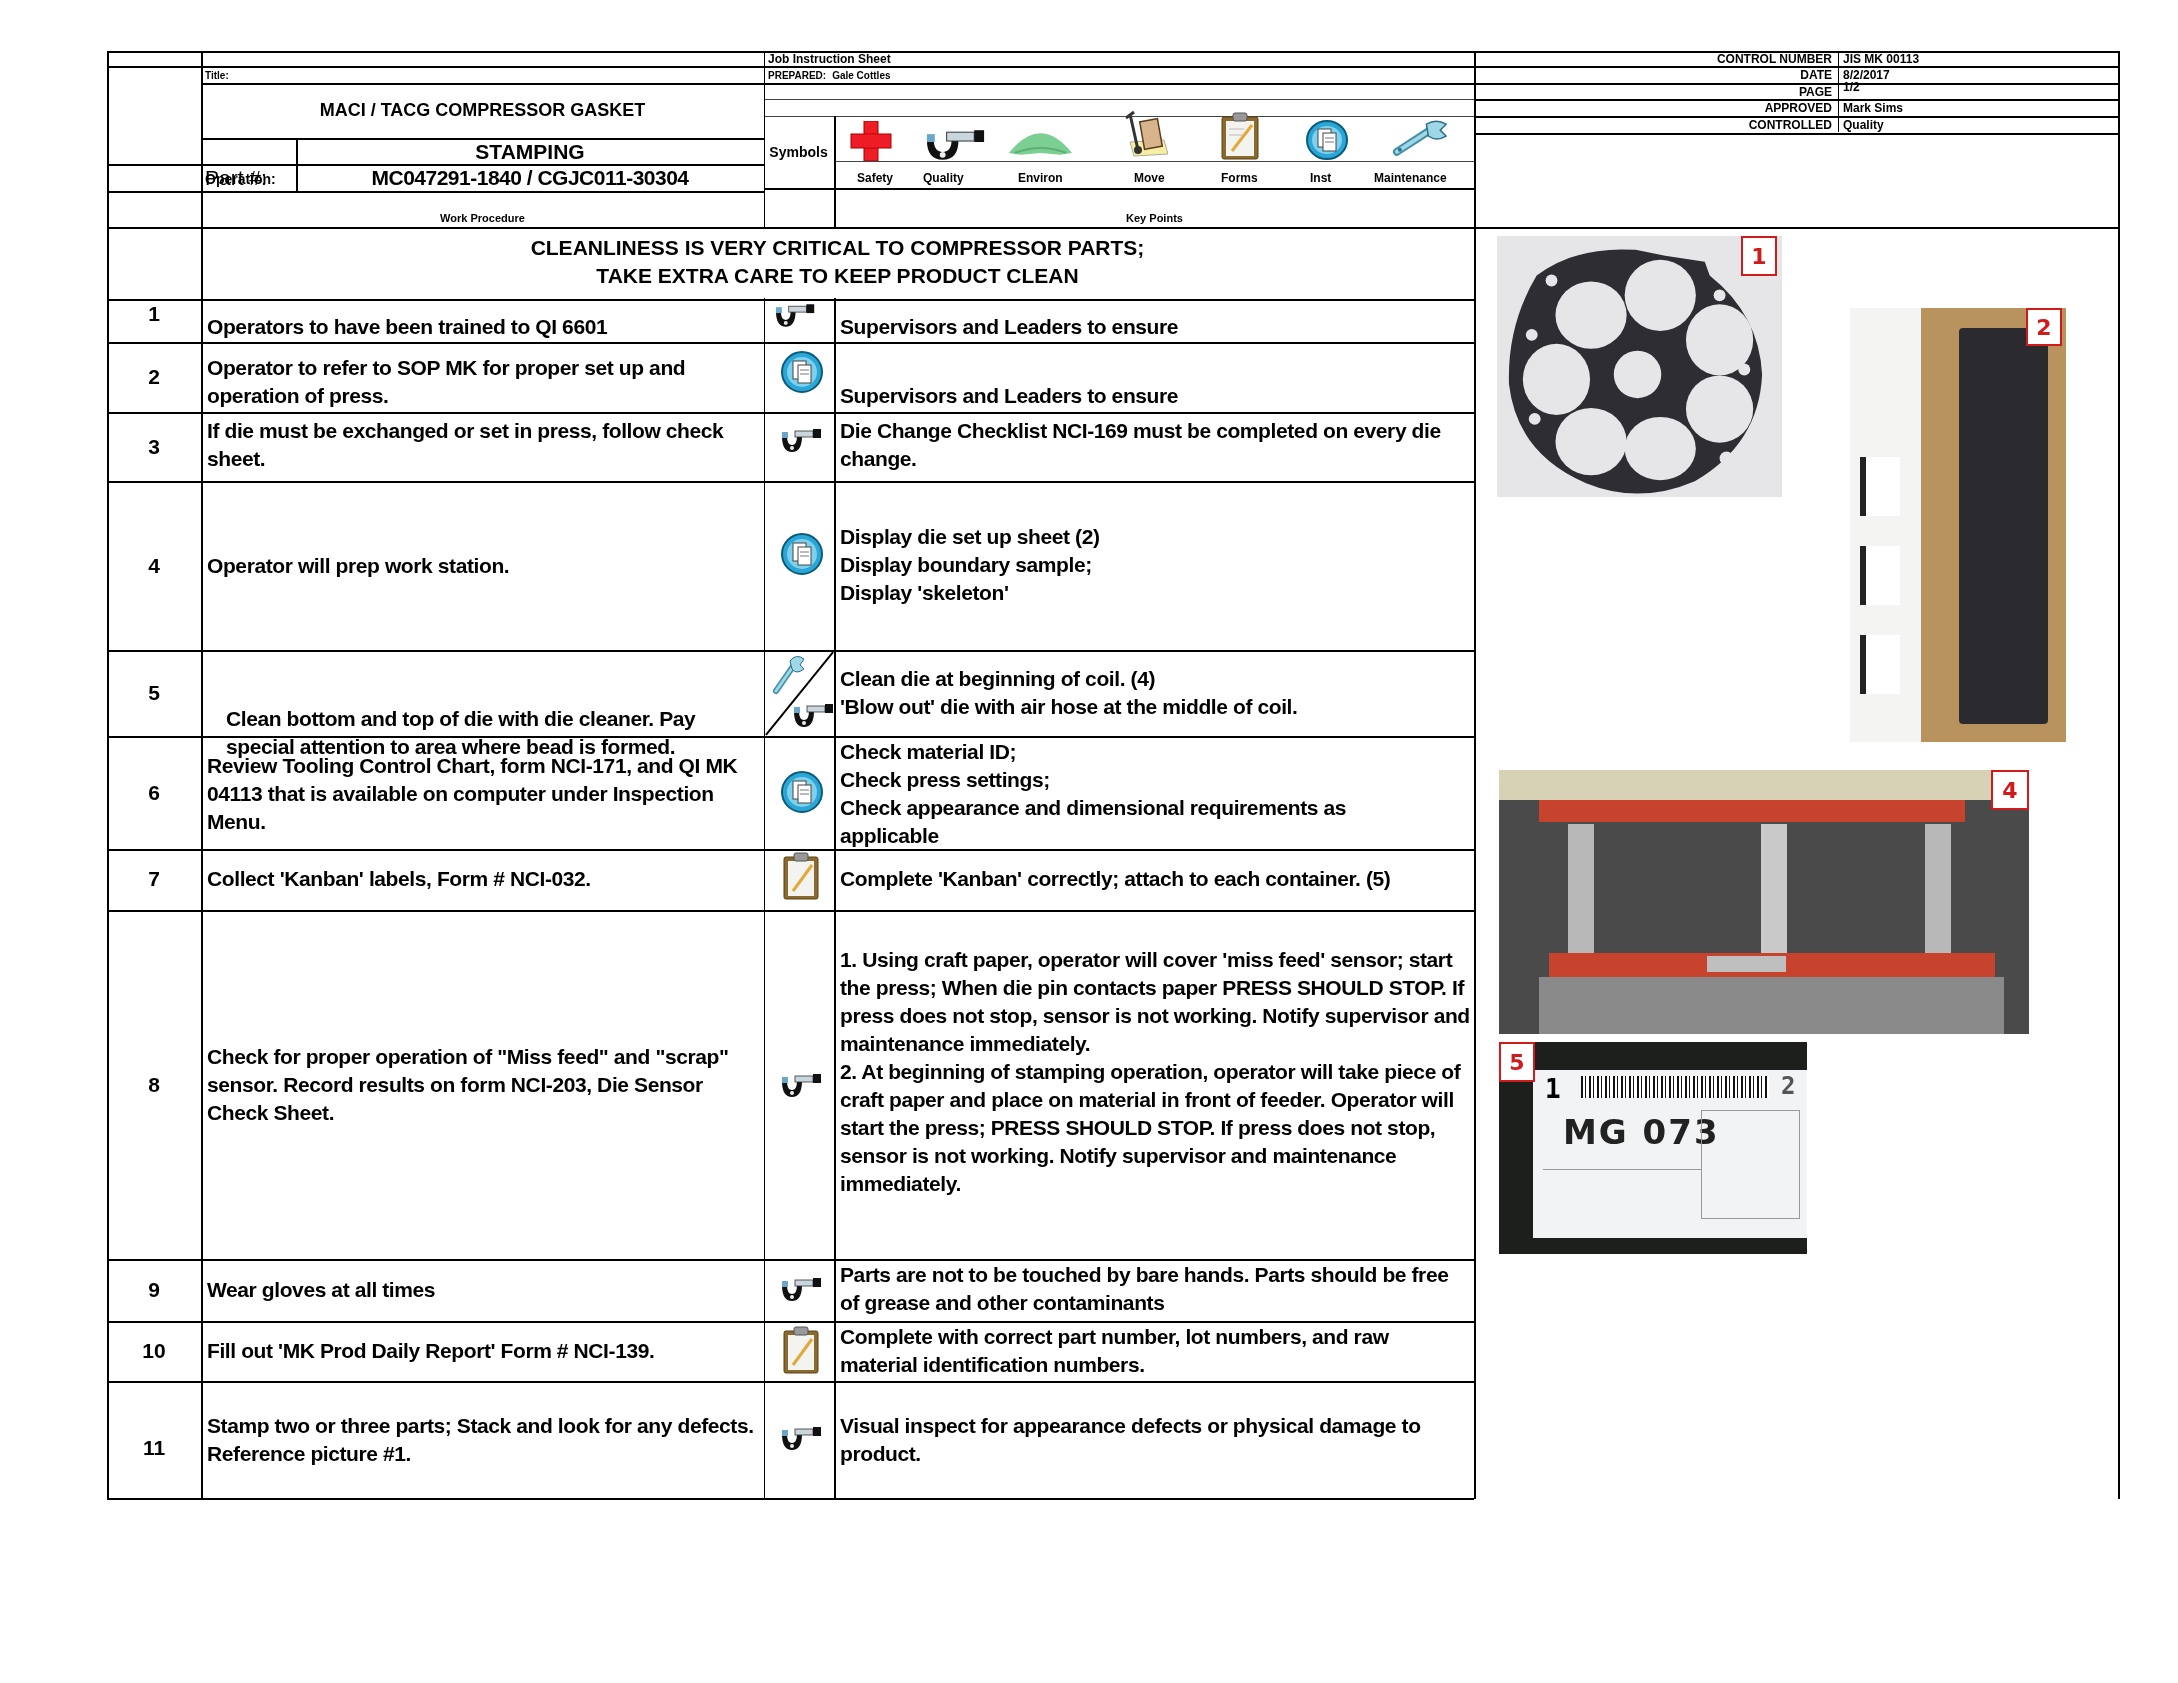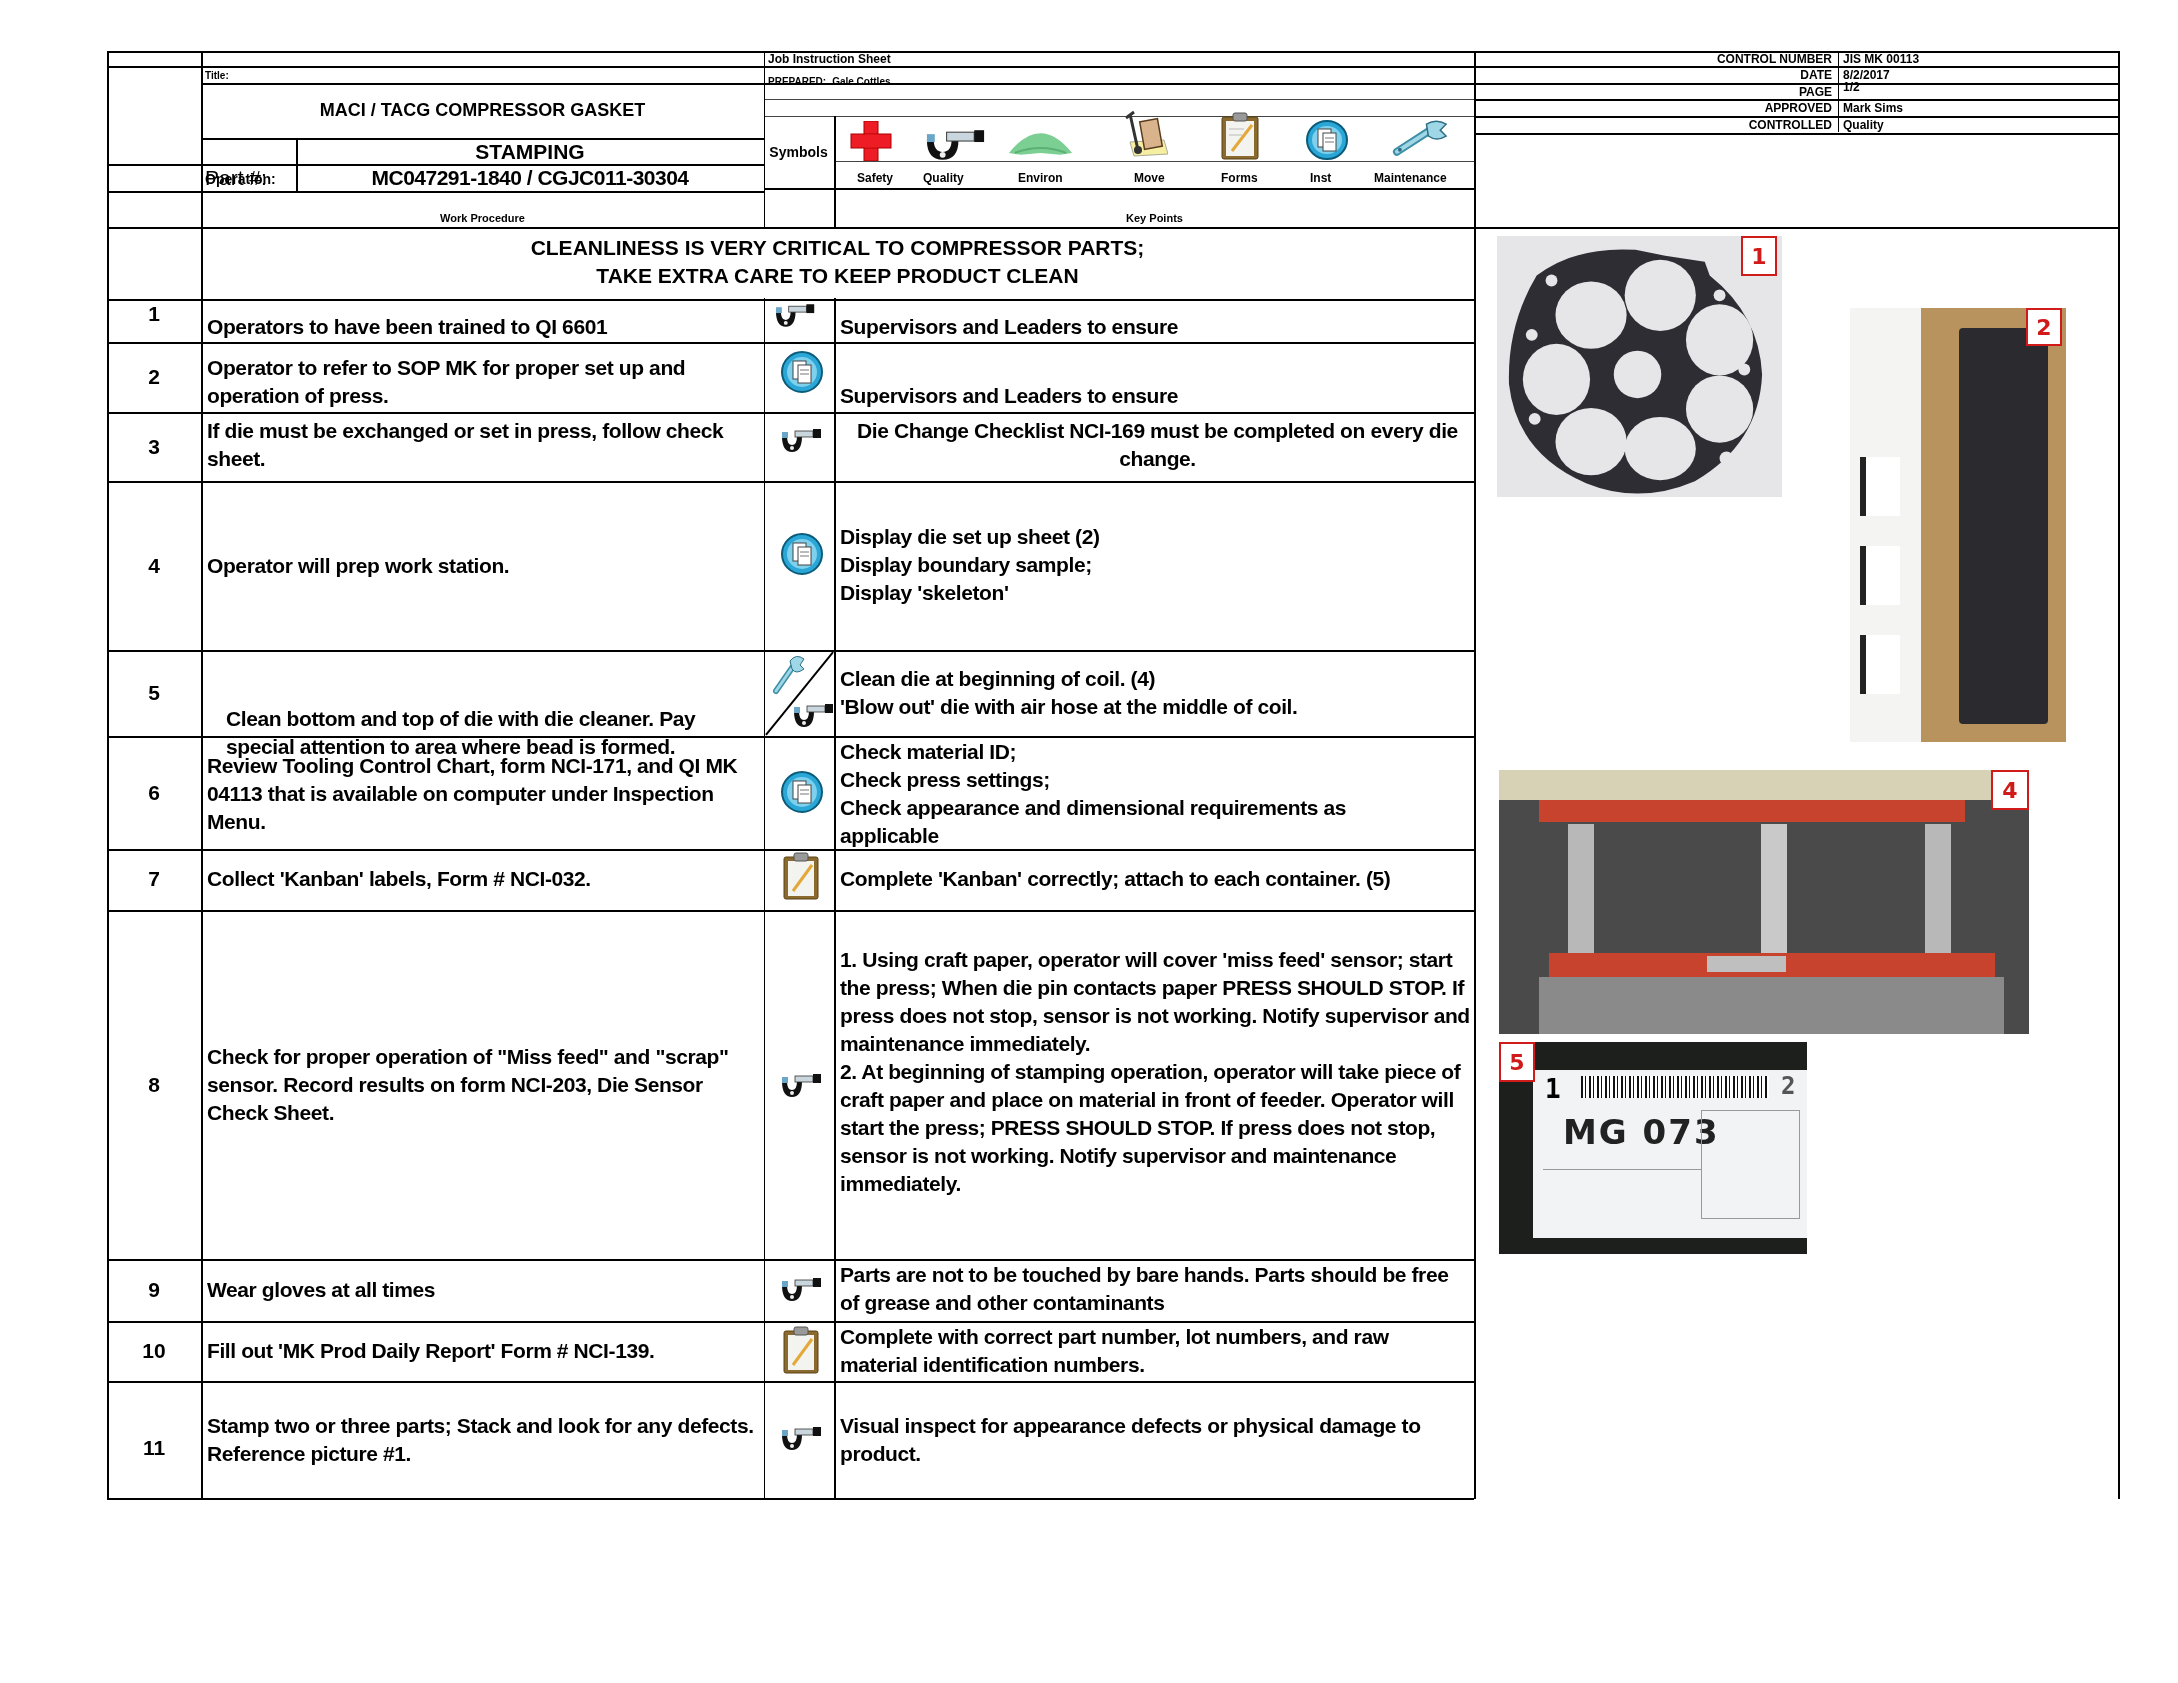--- a/index.html
+++ b/index.html
@@ -79,21 +79,21 @@
     <line x1="70" y1="2" x2="2" y2="86" stroke="#000" stroke-width="2"></line>
   </svg>
 </div>
 
 <div>
   <div class="cell tiny" style="left:768px; top:52px; height:14px; font-size:12px;">Job Instruction Sheet</div>
 
   <div class="cell tiny" style="left:205px; top:67px; height:16px; font-size:10px;">Title:</div>
   <div class="cell center" style="left:201px; top:85px; width:563px; height:51px; font-size:18px; font-weight:bold;">MACI / TACG COMPRESSOR GASKET</div>
 
-  <div class="cell tiny" style="left:768px; top:73px; height:16px; font-size:10px; gap:6px;">
+  <div class="cell tiny" style="left:768px; top:67px; height:16px; font-size:10px; gap:6px;">
     <span>PREPARED:</span>
     <span>Gale Cottles</span>
   </div>
 
   <div class="cell" style="left:205px; top:145px; height:20px; font-size:14px; font-weight:bold;margin-top:24px;">Operation:</div>
   <div class="cell center" style="left:296px; top:139px; width:468px; height:26px; font-size:21px; font-weight:bold;">STAMPING</div>
 
   <div class="cell" style="left:205px; top:165px; height:25px; font-size:21px;">Part #:</div>
   <div class="cell center" style="left:296px; top:165px; width:468px; height:25px; font-size:21px; font-weight:bold; letter-spacing:-0.5px;">MC047291-1840 / CGJC011-30304</div>
 
@@ -197,21 +197,21 @@
   <svg class="icon" style="left:780px; top:350px;" width="46" height="44" viewBox="0 0 46 44">
       <use href="#inst"></use>
     </svg>
   <div class="cell body-txt kp" style="left:836px; top:382px; width:637px; height:28px;">Supervisors and Leaders to ensure</div>
 
   <div class="cell num" style="left:107px; top:412px; width:94px; height:69px;">3</div>
   <div class="abs body-txt wp" style="left:203px; top:417px; width:559px;">If die must be exchanged or set in press, follow check sheet.</div>
   <svg class="icon" style="left:780px; top:428px;" width="44" height="24" viewBox="0 0 44 24">
       <use href="#mic"></use>
     </svg>
-  <div class="abs body-txt kp" style="left:836px; top:417px; width:639px;text-align:center;">Die Change Checklist NCI-169 must be completed on every die change.</div>
+  <div class="abs body-txt kp" style="left:836px; top:417px; width:639px;">Die Change Checklist NCI-169 must be completed on every die change.</div>
 
   <div class="cell num" style="left:107px; top:481px; width:94px; height:169px;">4</div>
   <div class="cell body-txt wp" style="left:203px; top:481px; width:559px; height:169px;">Operator will prep work station.</div>
   <svg class="icon" style="left:780px; top:532px;" width="46" height="44" viewBox="0 0 46 44">
       <use href="#inst"></use>
     </svg>
   <div class="abs body-txt kp" style="left:836px; top:523px; width:637px;">
     <div>Display die set up sheet (2)</div>
     <div>Display boundary sample;</div>
     <div>Display 'skeleton'</div>

